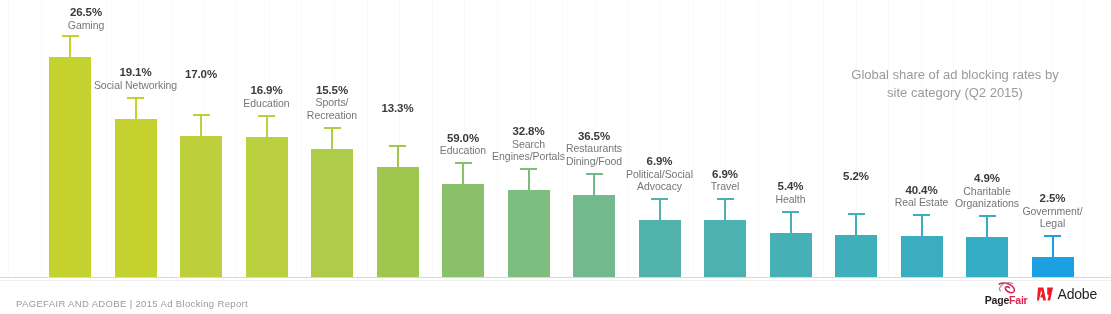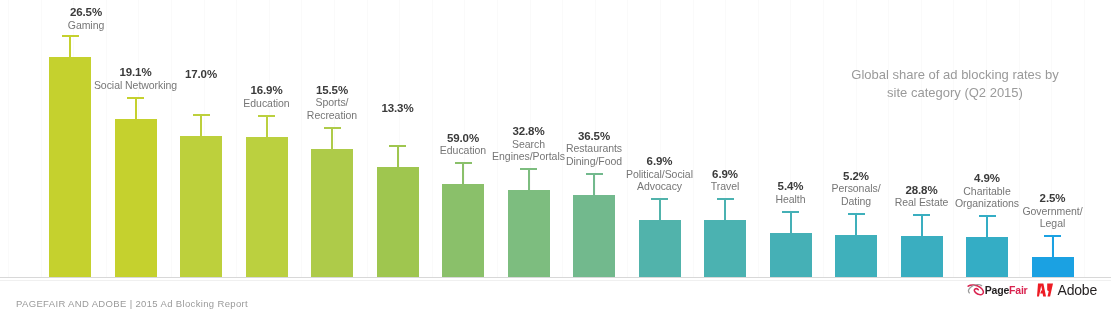--- a/index.html
+++ b/index.html
@@ -117,21 +117,21 @@
   #logos {
     position: absolute;
     right: 14px;
     top: 282px;
     display: flex;
     align-items: center;
     gap: 9px;
   }
   .logo {
     display: flex;
-    flex-direction: row;
+    flex-direction: column;
     align-items: center;
   }
   #pagefair-logo .pf-text {
     font-size: 10.5px;
     font-weight: bold;
     letter-spacing: -0.2px;
     line-height: 11px;
   }
   .pf-page { color: #231f20; }
   .pf-fair { color: #d9234f; }
@@ -295,29 +295,28 @@
         <div class="bar-value">5.4%</div>
         <div class="bar-name">Health</div>
       </div>
       <div class="bar-group" style="left: 835px; width: 42px; height: 277px; color: rgb(63, 176, 187);">
         <div class="bar" style="height: 43.42px; background: rgb(63, 176, 187);"></div>
         <div class="whisker-stem" style="left: 20px; bottom: 43.42px; height: 20px;"></div>
         <div class="whisker-cap" style="left: 12.5px; width: 17px; bottom: 63.42px;"></div>
       </div>
       <div class="bar-label" style="top: 169.58px; left: 786px; width: 140px;">
         <div class="bar-value">5.2%</div>
-        <div class="bar-name">Personals/<br>Dating</div>
       </div>
       <div class="bar-group" style="left: 900.5px; width: 42px; height: 277px; color: rgb(58, 174, 192);">
         <div class="bar" style="height: 41.75px; background: rgb(58, 174, 192);"></div>
         <div class="whisker-stem" style="left: 20px; bottom: 41.75px; height: 20px;"></div>
         <div class="whisker-cap" style="left: 12.5px; width: 17px; bottom: 61.75px;"></div>
       </div>
       <div class="bar-label" style="top: 183.75px; left: 851.5px; width: 140px;">
-        <div class="bar-value">28.8%</div>
+        <div class="bar-value">40.4%</div>
         <div class="bar-name">Real Estate</div>
       </div>
       <div class="bar-group" style="left: 966px; width: 42px; height: 277px; color: rgb(52, 173, 197);">
         <div class="bar" style="height: 40.915px; background: rgb(52, 173, 197);"></div>
         <div class="whisker-stem" style="left: 20px; bottom: 40.915px; height: 20px;"></div>
         <div class="whisker-cap" style="left: 12.5px; width: 17px; bottom: 60.915px;"></div>
       </div>
       <div class="bar-label" style="top: 172.085px; left: 917px; width: 140px;">
         <div class="bar-value">4.9%</div>
         <div class="bar-name">Charitable<br>Organizations</div>

